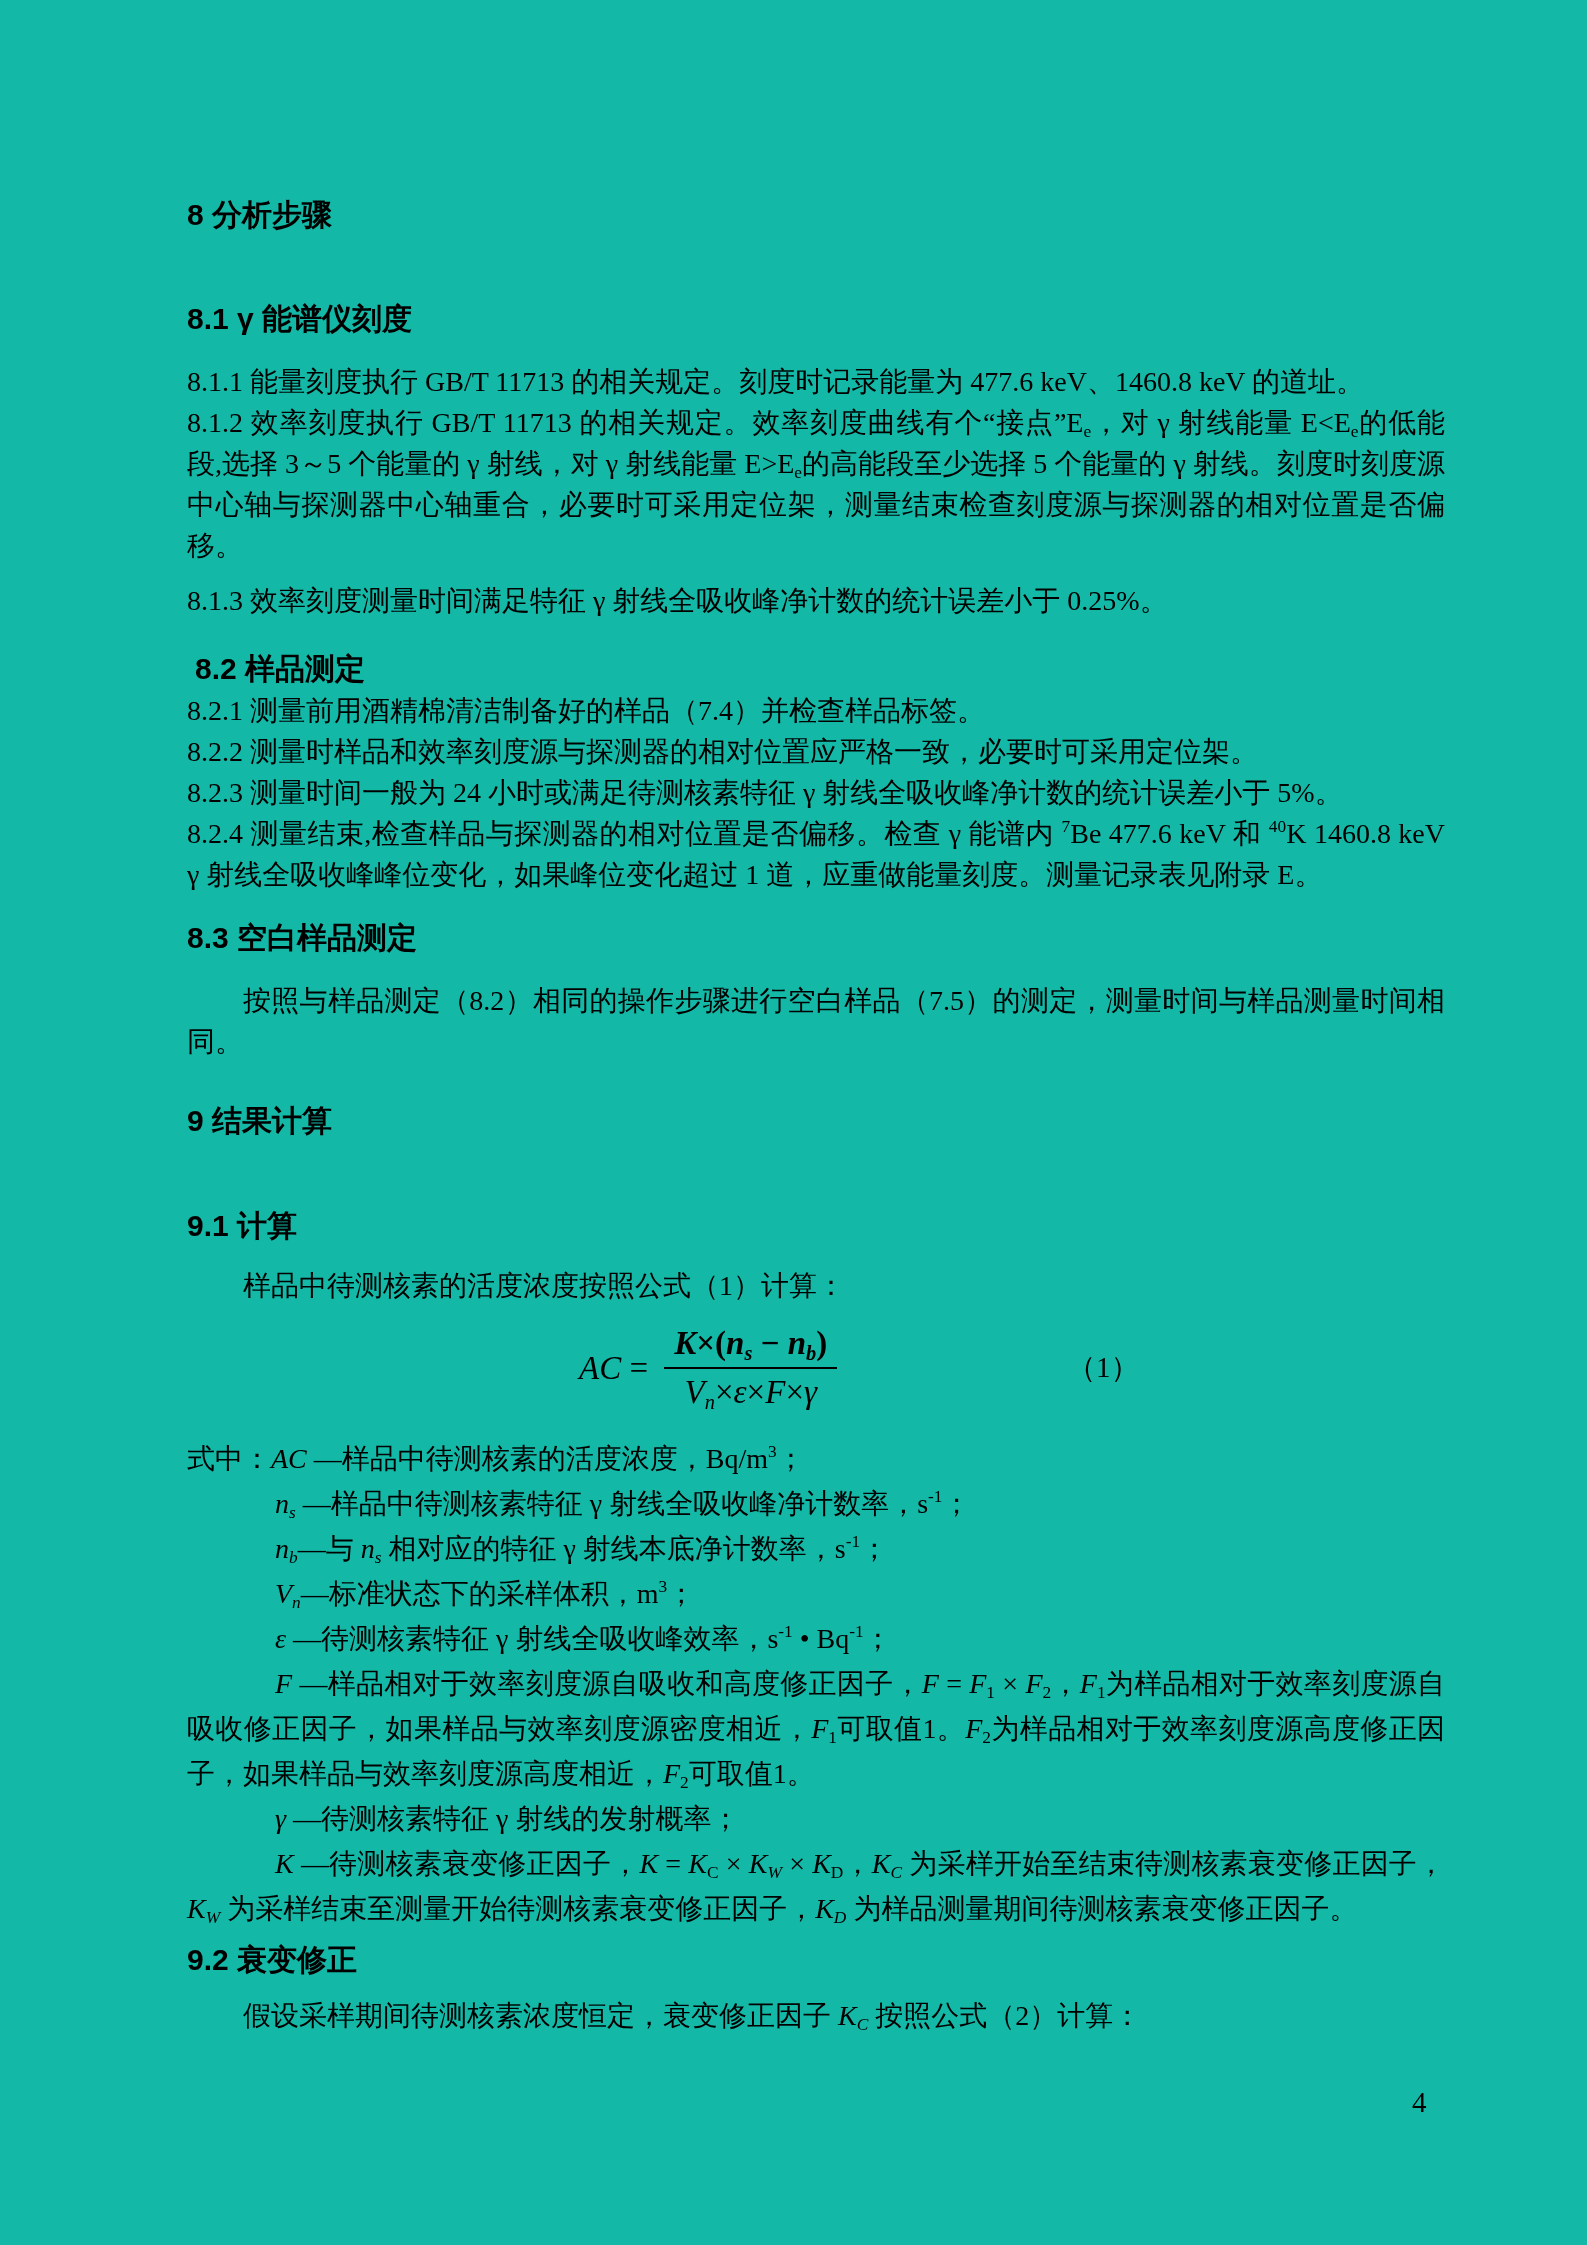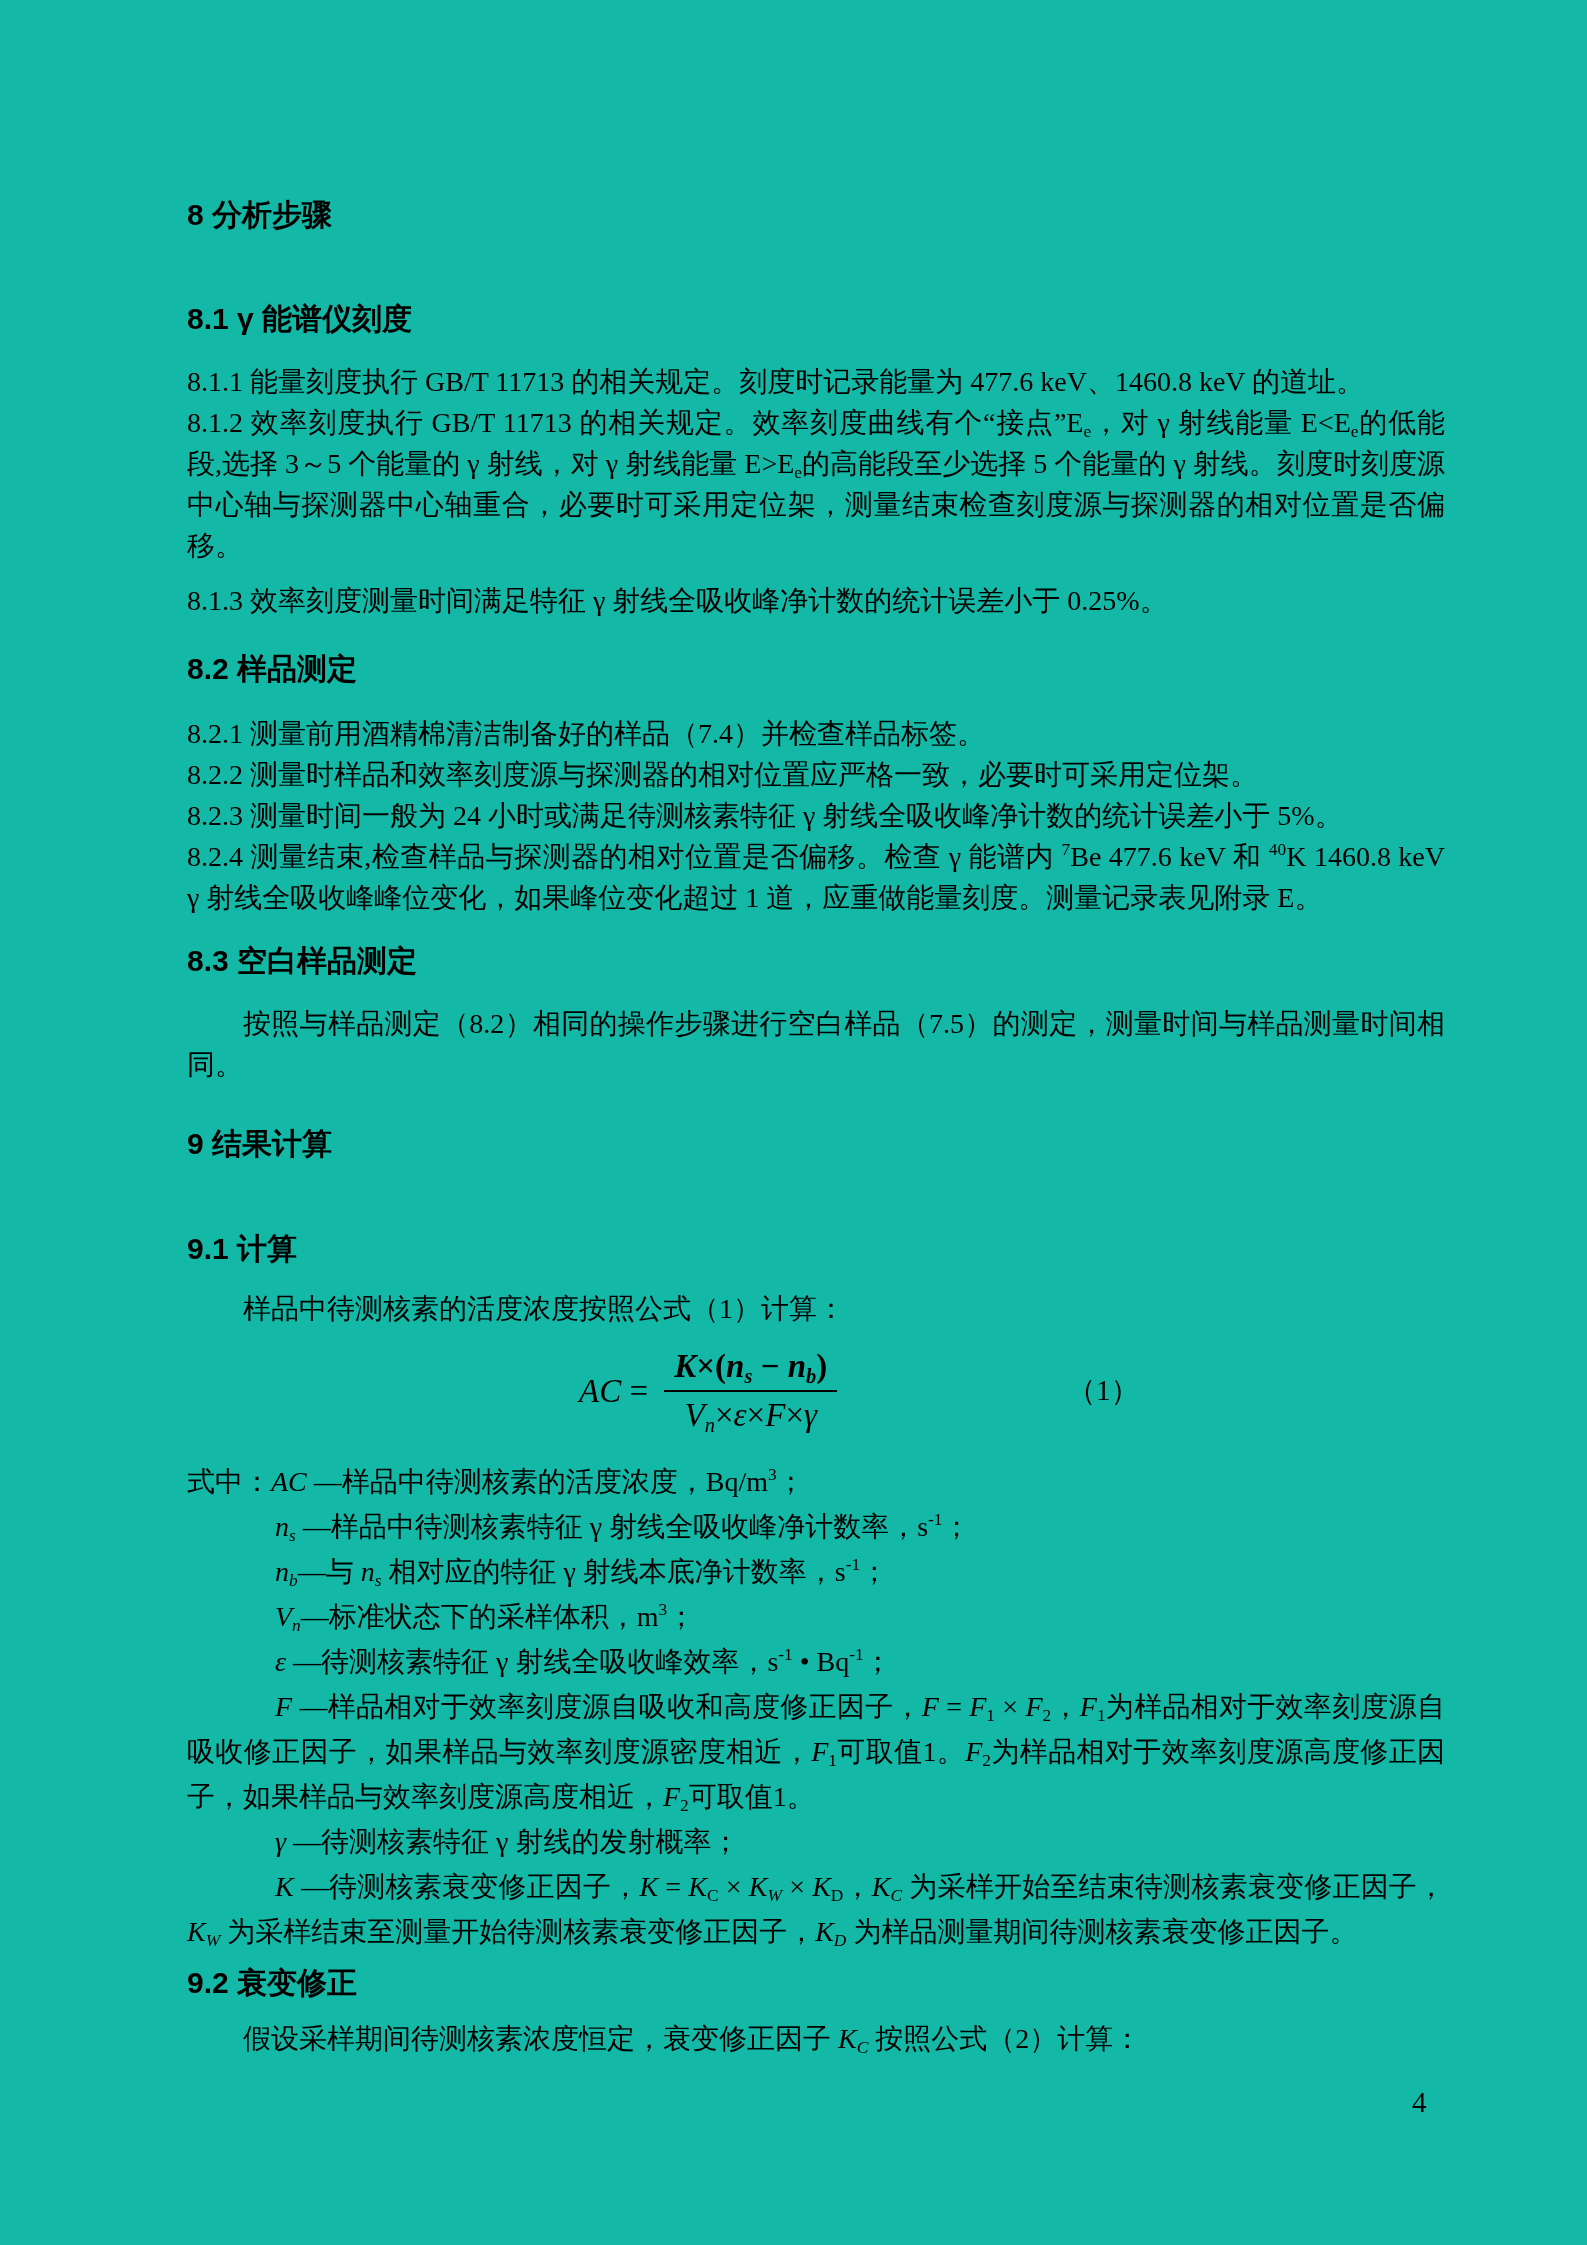--- a/index.html
+++ b/index.html
@@ -53,22 +53,22 @@
   .f-lhs { white-space: pre; }
   .f-frac { display: inline-block; text-align: center; margin-left: 8px; }
   .f-num { display: block; border-bottom: 2.5px solid #000; padding: 0 10px 5px; font-weight: bold; }
   .f-den { display: block; padding: 5px 10px 0; }
   .f-no { position: absolute; left: 880px; top: 50%; transform: translateY(-50%); font-size: 29px; }
 
   
   [data-name="heading-8-1"]      { margin-top: 62px; }
   [data-name="clause-8-1-1"]     { margin-top: 21px; }
   [data-name="clause-8-1-3"]     { margin-top: 14px; }
-  [data-name="heading-8-2"]      { margin-top: 27px; }
-  [data-name="clause-8-2-1"]     { margin-top: 23px; }
+  [data-name="heading-8-2"]      { margin-top: 27px; margin-left: 8px; }
+  [data-name="clause-8-2-1"]     { }
   [data-name="heading-8-3"]      { margin-top: 22px; }
   [data-name="para-8-3"]         { margin-top: 21px; }
   [data-name="heading-section-9"]{ margin-top: 38px; }
   [data-name="heading-9-1"]      { margin-top: 63px; }
   [data-name="para-9-1"]         { margin-top: 18px; }
   [data-name="equation-1"]       { margin-top: 14px; }
   [data-name="legend-ac"]        { margin-top: 20px; }
   [data-name="heading-9-2"]      { margin-top: 8px;  }
   [data-name="para-9-2"]         { margin-top: 14px; }
 

